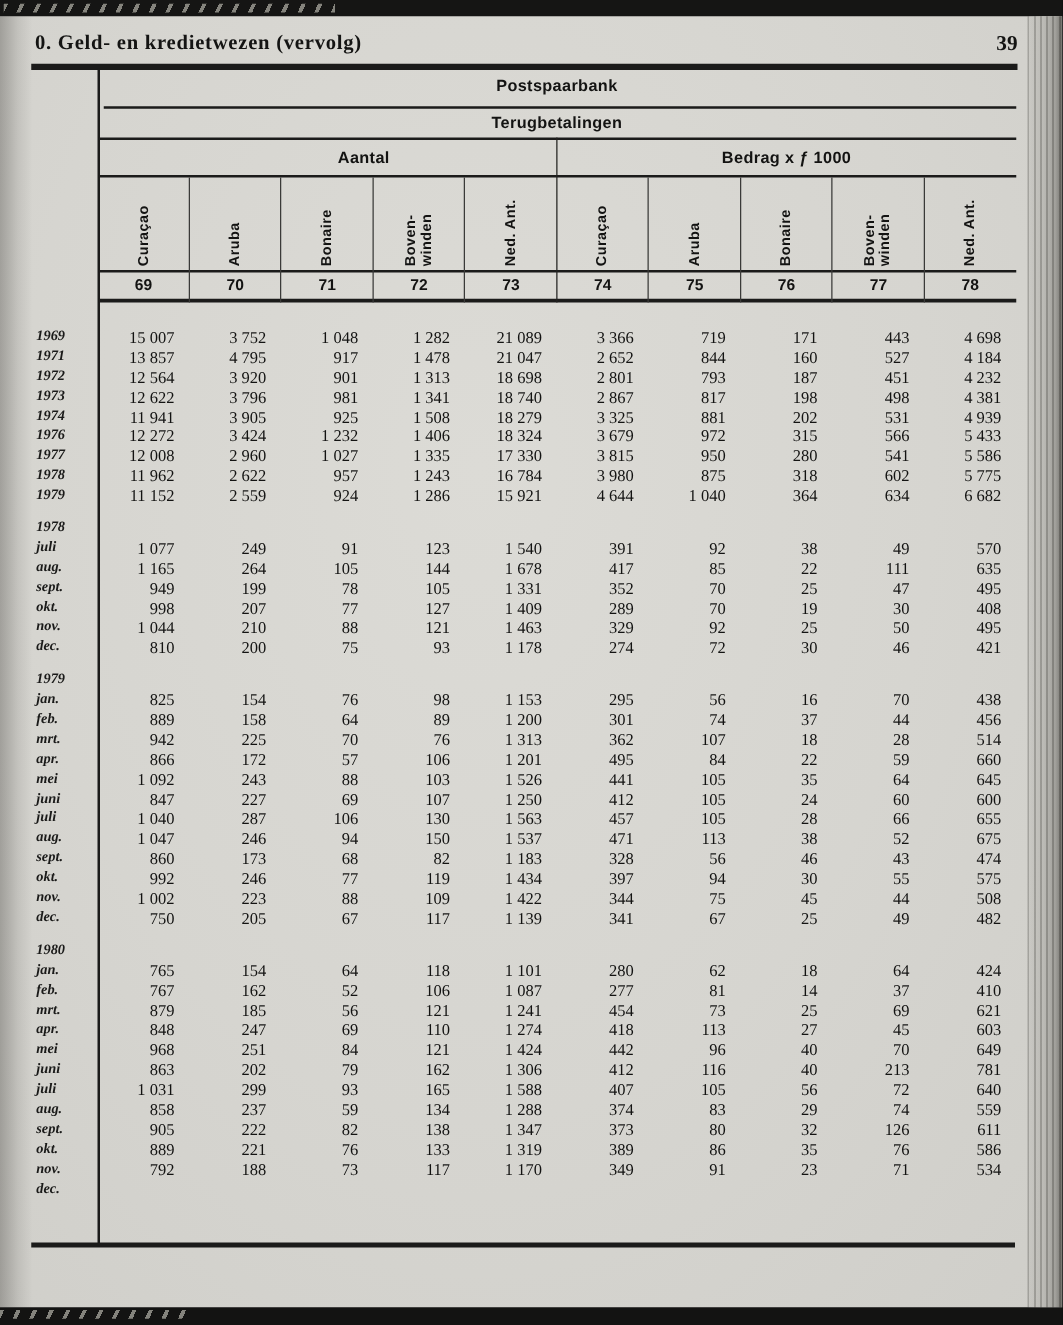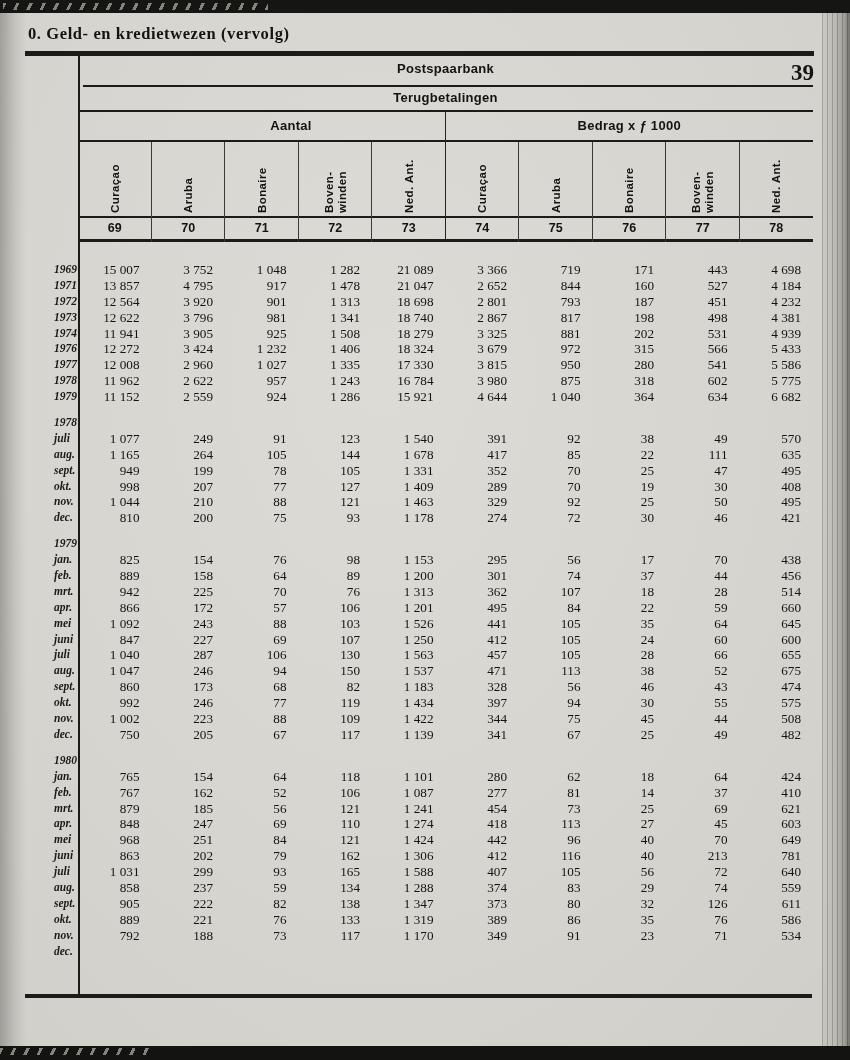--- a/index.html
+++ b/index.html
@@ -26,21 +26,21 @@
     background:linear-gradient(90deg, rgba(40,38,34,.30), rgba(40,38,34,.10) 55%, rgba(40,38,34,0)); }
   .page-stack { position:absolute; right:0; top:0; width:28px; height:100%;
     background:
       repeating-linear-gradient(90deg, rgba(90,89,84,.35) 0 1.5px, rgba(200,199,194,.25) 1.5px 5px),
       linear-gradient(90deg, rgba(0,0,0,.03), #b8b7b2 45%, #93928d 80%, #55544f 100%); }
 
   
   .doc-title { position:absolute; left:28px; top:11px; font-family:"Liberation Serif", serif;
     font-weight:bold; font-size:16.5px; letter-spacing:.6px; color:#141413; }
   .page-num { position:absolute; right:36px; top:12px; font-family:"Liberation Serif", serif;
-    font-weight:bold; font-size:23px; color:#141413;margin-top:35px; }
+    font-weight:bold; font-size:17px; color:#141413; }
 
   
   .hrule { position:absolute; background:#1b1b1a; }
   .rule-title   { left:25px; top:38px;  width:789px; height:4.5px; }
   .rule1        { left:83px; top:72px;  width:730px; height:1.6px; }
   .rule2        { left:79px; top:97px;  width:734px; height:1.6px; }
   .rule3        { left:79px; top:127px; width:734px; height:1.6px; }
   .rule4        { left:79px; top:203px; width:734px; height:1.6px; }
   .rule-mid     { left:79px; top:226px; width:734px; height:3.2px; }
   .rule-bottom  { left:25px; top:981px; width:787px; height:3.5px; }
@@ -69,21 +69,21 @@
   .col-nums { position:absolute; left:78px; top:205px; width:735px; height:21px;
     display:grid; grid-template-columns:repeat(10,73.5px); }
   .col-num { text-align:center; font-weight:bold; font-size:12.5px; line-height:21px; color:#131312; }
 
   
   .tbody { position:absolute; left:28px; top:238px; width:786px; padding-top:11px; }
   .trow { display:grid; grid-template-columns:50px repeat(10,73.5px); height:15.9px; }
   .trow.section-head-row { margin-top:10px; }
   .cell { overflow:visible; white-space:nowrap; }
   .label-cell { font-family:"Liberation Serif", serif; font-style:italic; font-weight:bold;
-    font-size:11.5px; line-height:15.9px; color:#1a1a19; padding-left:1px;margin-left:25px; }
+    font-size:11.5px; line-height:15.9px; color:#1a1a19; padding-left:1px; }
   .num-cell { font-family:"Liberation Serif", serif; font-size:13.2px; line-height:15.9px;
     color:#131312; text-align:right; padding-right:12px; }
 </style>
 </head>
 <body>
 
 <div class="screenshot">
 
   <div class="band-top"></div>
   <div class="perf top"></div>
@@ -370,21 +370,21 @@
         </div>
         <div class="trow">
           <div class="cell label-cell">jan.</div>
           <div class="cell num-cell">825</div>
           <div class="cell num-cell">154</div>
           <div class="cell num-cell">76</div>
           <div class="cell num-cell">98</div>
           <div class="cell num-cell">1 153</div>
           <div class="cell num-cell">295</div>
           <div class="cell num-cell">56</div>
-          <div class="cell num-cell">17</div>
+          <div class="cell num-cell">16</div>
           <div class="cell num-cell">70</div>
           <div class="cell num-cell">438</div>
         </div>
         <div class="trow">
           <div class="cell label-cell">feb.</div>
           <div class="cell num-cell">889</div>
           <div class="cell num-cell">158</div>
           <div class="cell num-cell">64</div>
           <div class="cell num-cell">89</div>
           <div class="cell num-cell">1 200</div>

